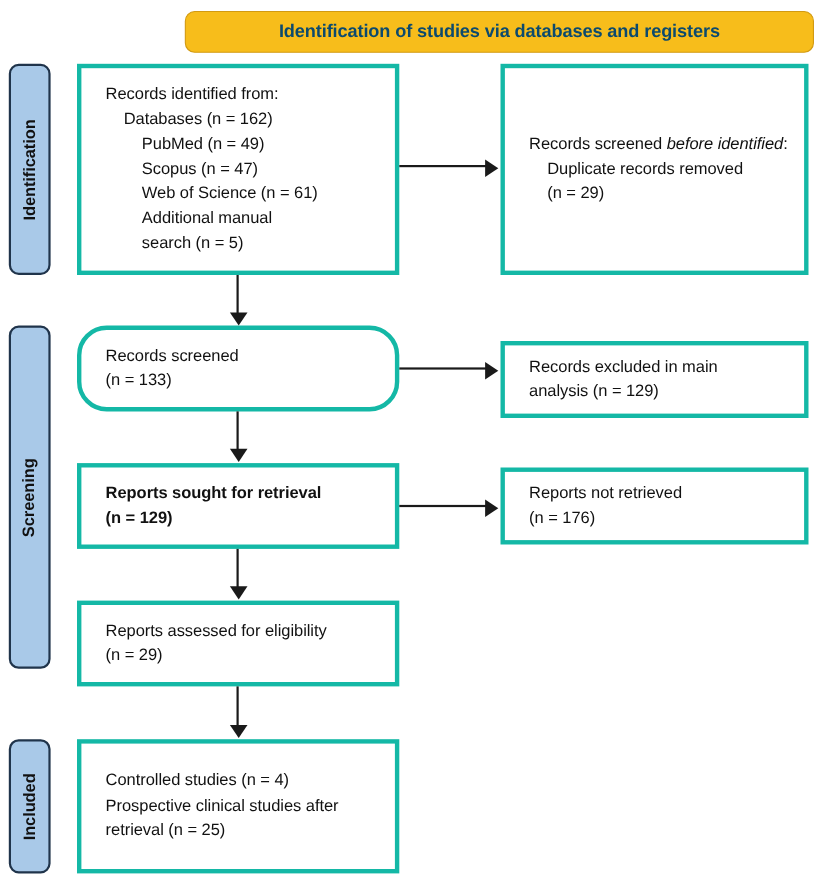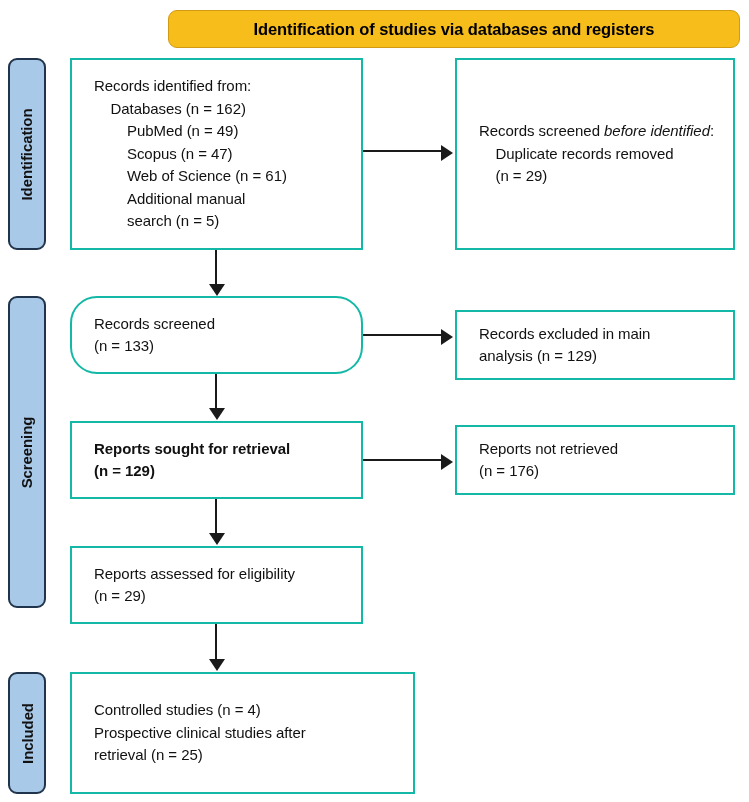--- a/index.html
+++ b/index.html
@@ -31,21 +31,21 @@
     border: 1.5px solid #d29a12;
     border-radius: 9px;
     box-sizing: border-box;
     display: flex;
     align-items: center;
     justify-content: center;
   }
   .banner-text {
     font-size: 16.5px;
     font-weight: bold;
-    color: #000000;
+    color: #0c4a6e;
     letter-spacing: -0.1px;
     white-space: nowrap;
   }
 
   
   .stage {
     position: absolute;
     left: 8px;
     width: 38px;
     background: #a9c9e8;
@@ -65,42 +65,42 @@
     letter-spacing: -0.1px;
   }
   #stage-identification { top: 58px;  height: 192px; }
   #stage-screening     { top: 296px; height: 312px; }
   #stage-included      { top: 672px; height: 122px; }
 
   
   .box {
     position: absolute;
     background: #ffffff;
-    border: 2px solid #14b8a6;
+    border: 4px solid #14b8a6;
     box-sizing: border-box;
     display: flex;
     align-items: center;
   }
   .box-text {
     font-size: 15px;
     line-height: 22.5px;
     color: #111111;
     padding-left: 22px;
     padding-right: 8px;
     white-space: pre-wrap;
     letter-spacing: -0.05px;
   }
   .box-text i { font-style: italic; }
 
   
   #box-identified    { left: 70px; top: 58px;  width: 293px; height: 192px; }
   #box-screened      { left: 70px; top: 296px; width: 293px; height: 78px; border-radius: 27px;  }
   #box-sought        { left: 70px; top: 421px; width: 293px; height: 78px; font-weight: bold;  }
   #box-assessed      { left: 70px; top: 546px; width: 293px; height: 78px;  }
-  #box-included      { left: 70px; top: 672px; width: 345px; height: 122px; }
+  #box-included      { left: 70px; top: 672px; width: 293px; height: 122px; }
 
   
   #box-removed       { left: 455px; top: 58px;  width: 280px; height: 192px; }
   #box-excluded      { left: 455px; top: 300px; width: 280px; height: 70px; margin-top: 10px;  }
   #box-notretrieved  { left: 455px; top: 425px; width: 280px; height: 70px;  }
 
   
   .vline {
     position: absolute;
     width: 2px;

